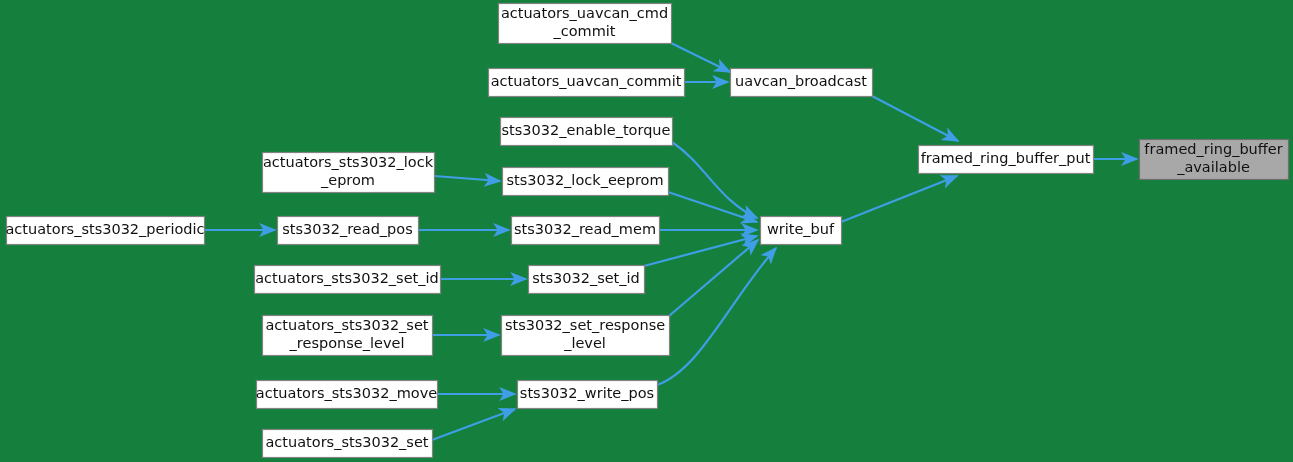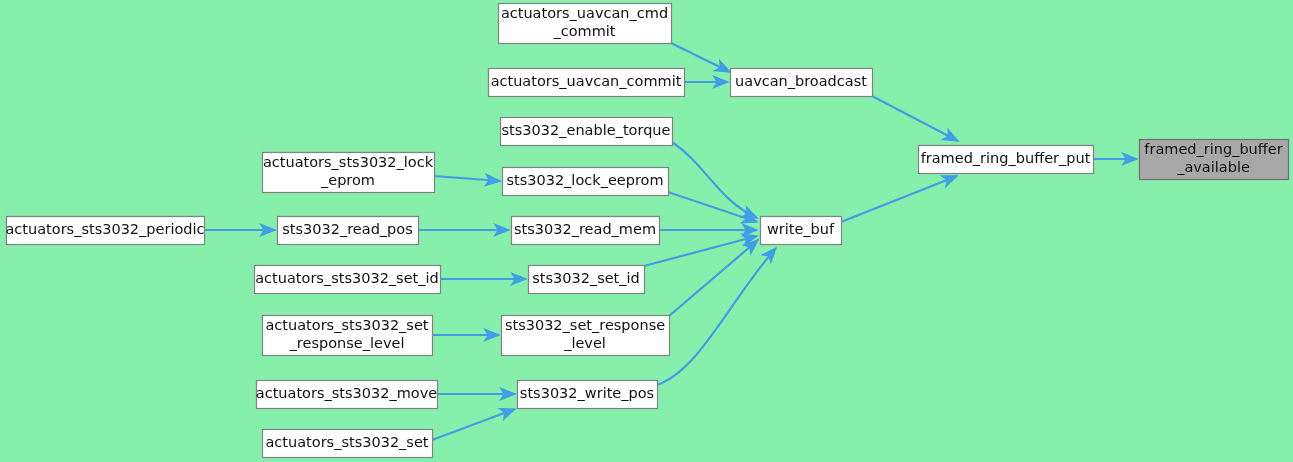--- a/index.html
+++ b/index.html
@@ -8,21 +8,21 @@
     padding: 0;
     background: #000000;
   }
   body {
     font-family: "DejaVu Sans", sans-serif;
   }
   #graph-root {
     position: relative;
     width: 1293px;
     height: 462px;
-    background: #86efac;
+    background: #15803d;
     overflow: hidden;
   }
   #graph-svg {
     position: absolute;
     left: 0;
     top: 0;
     width: 1293px;
     height: 462px;
     display: block;
   }

